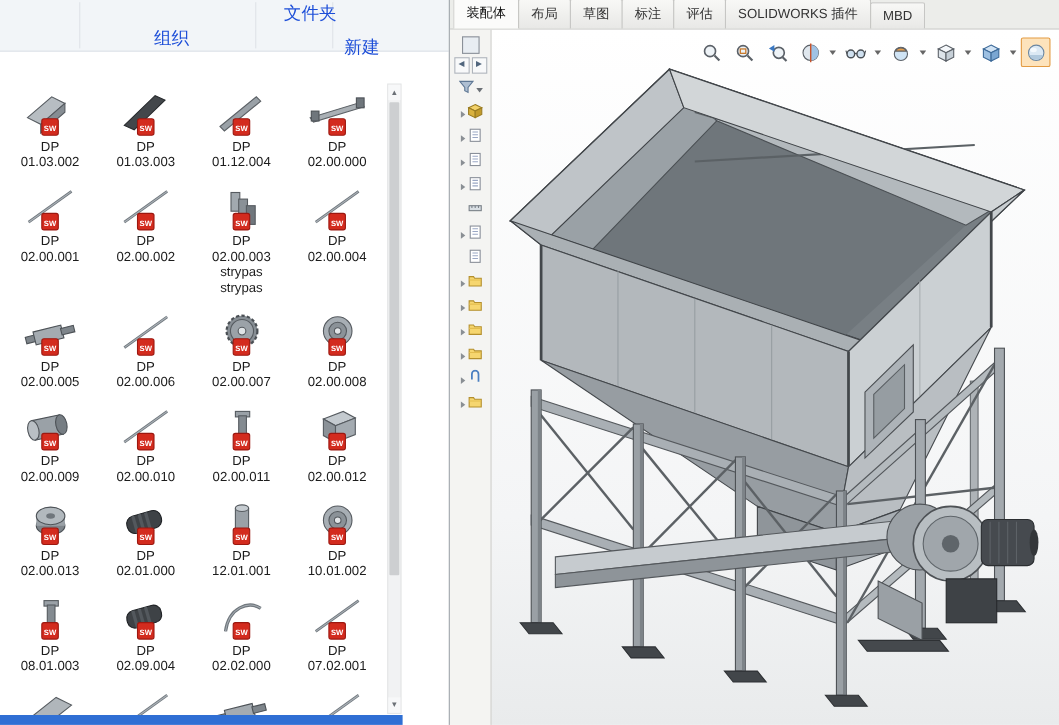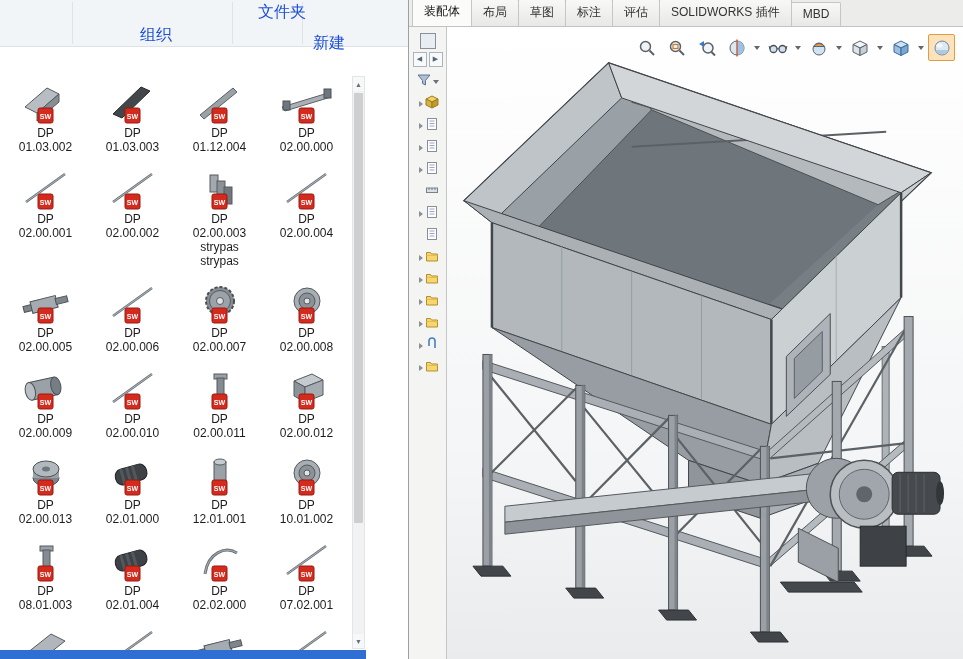--- a/index.html
+++ b/index.html
@@ -385,21 +385,21 @@
               <rect x="22" y="14" width="3" height="16" fill="#53585d"></rect>
               <rect x="28" y="14" width="3" height="16" fill="#53585d"></rect>
             </g>
             <g>
               <rect x="20" y="28" width="15" height="15" rx="2" fill="#d32b1e" stroke="#9c1810"></rect>
               <text x="27.5" y="39" font-size="7" font-weight="bold" fill="#fff" text-anchor="middle" font-family="Liberation Sans,sans-serif">SW</text>
             </g>
           </svg></div>
         <div class="flabel">
           <div>DP</div>
-          <div>02.01.004</div>
+          <div>02.09.004</div>
         </div>
       </div>
       <div class="file-item">
         <div class="thumb"><svg viewBox="0 0 56 44" width="56" height="44">
             <path d="M13,36 C16,14 34,8 45,15" fill="none" stroke="#70777d" stroke-width="3"></path>
             <path d="M13,36 C16,14 34,8 45,15" fill="none" stroke="#a6adb3" stroke-width="1"></path>
             <g>
               <rect x="20" y="28" width="15" height="15" rx="2" fill="#d32b1e" stroke="#9c1810"></rect>
               <text x="27.5" y="39" font-size="7" font-weight="bold" fill="#fff" text-anchor="middle" font-family="Liberation Sans,sans-serif">SW</text>
             </g>

